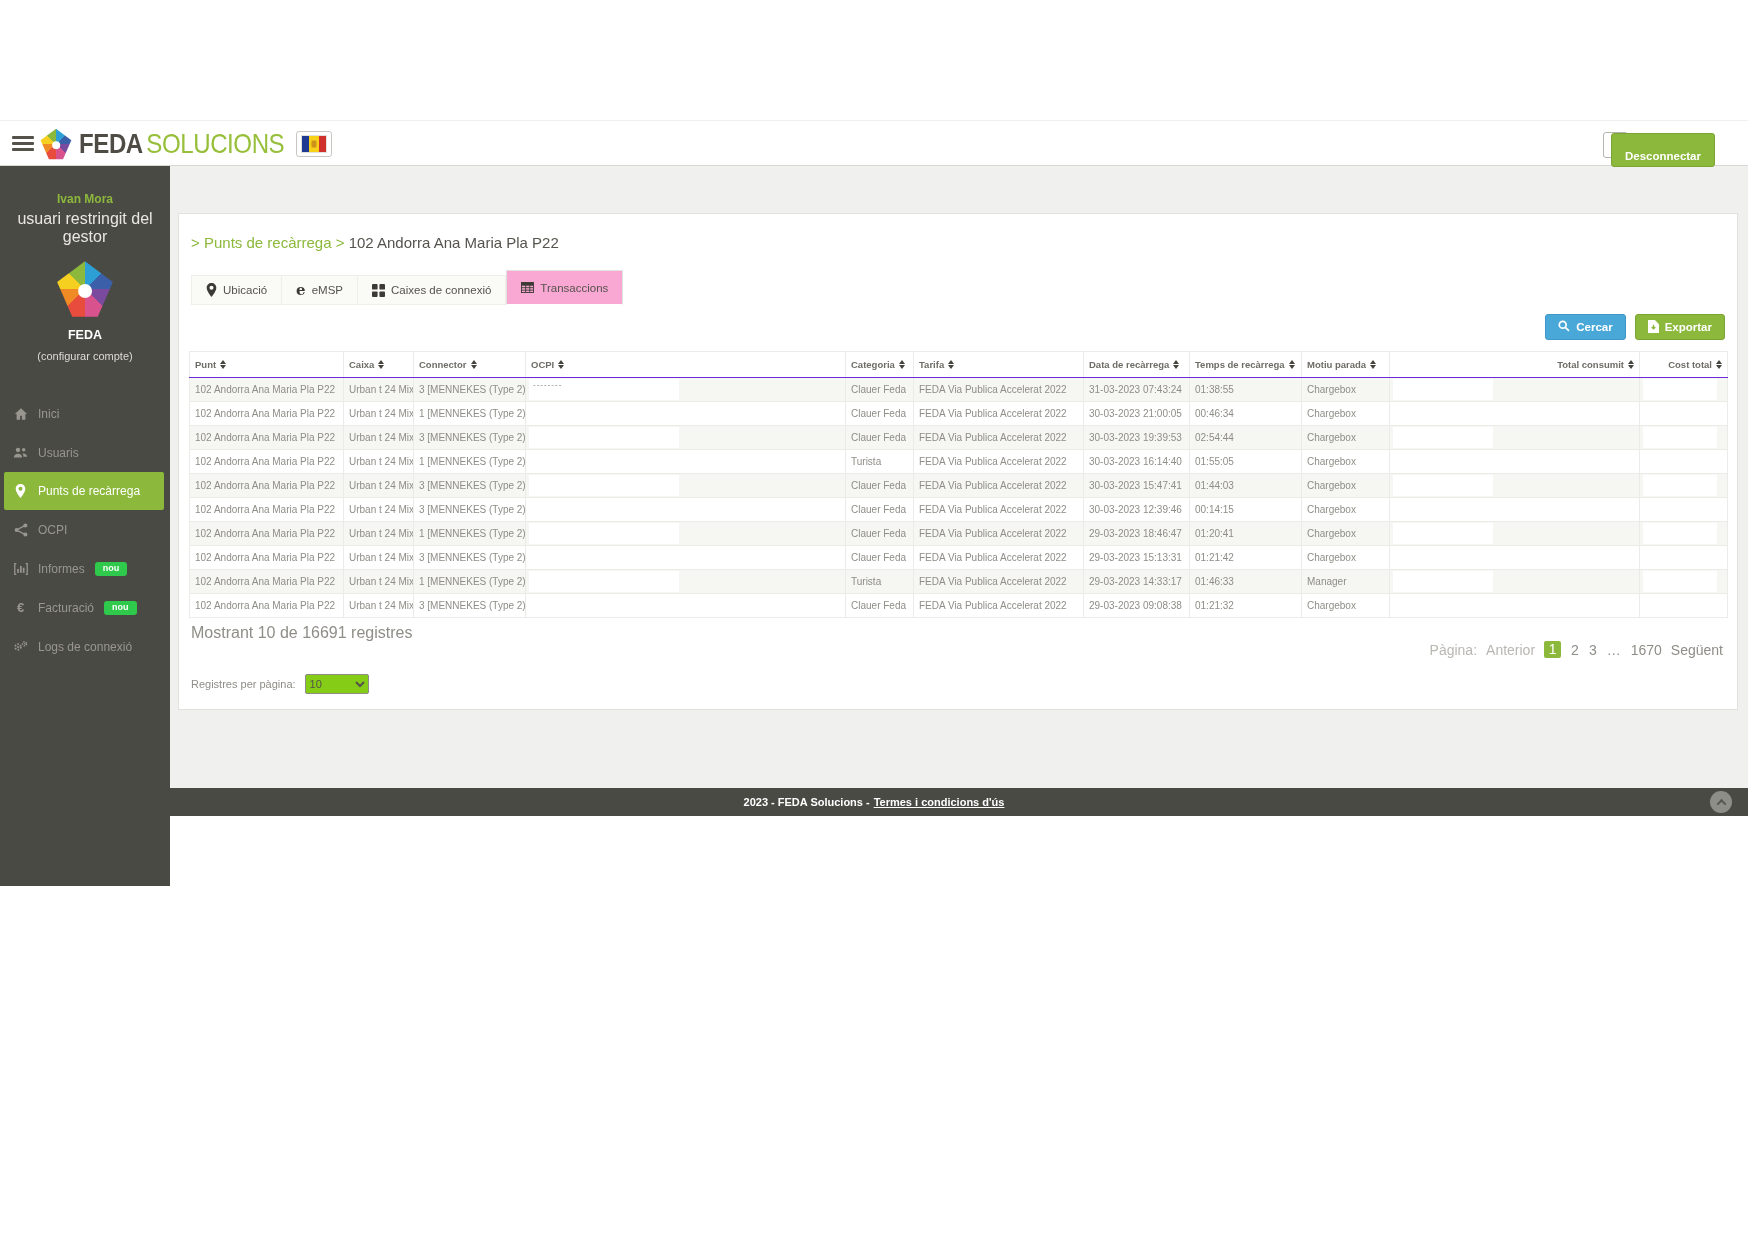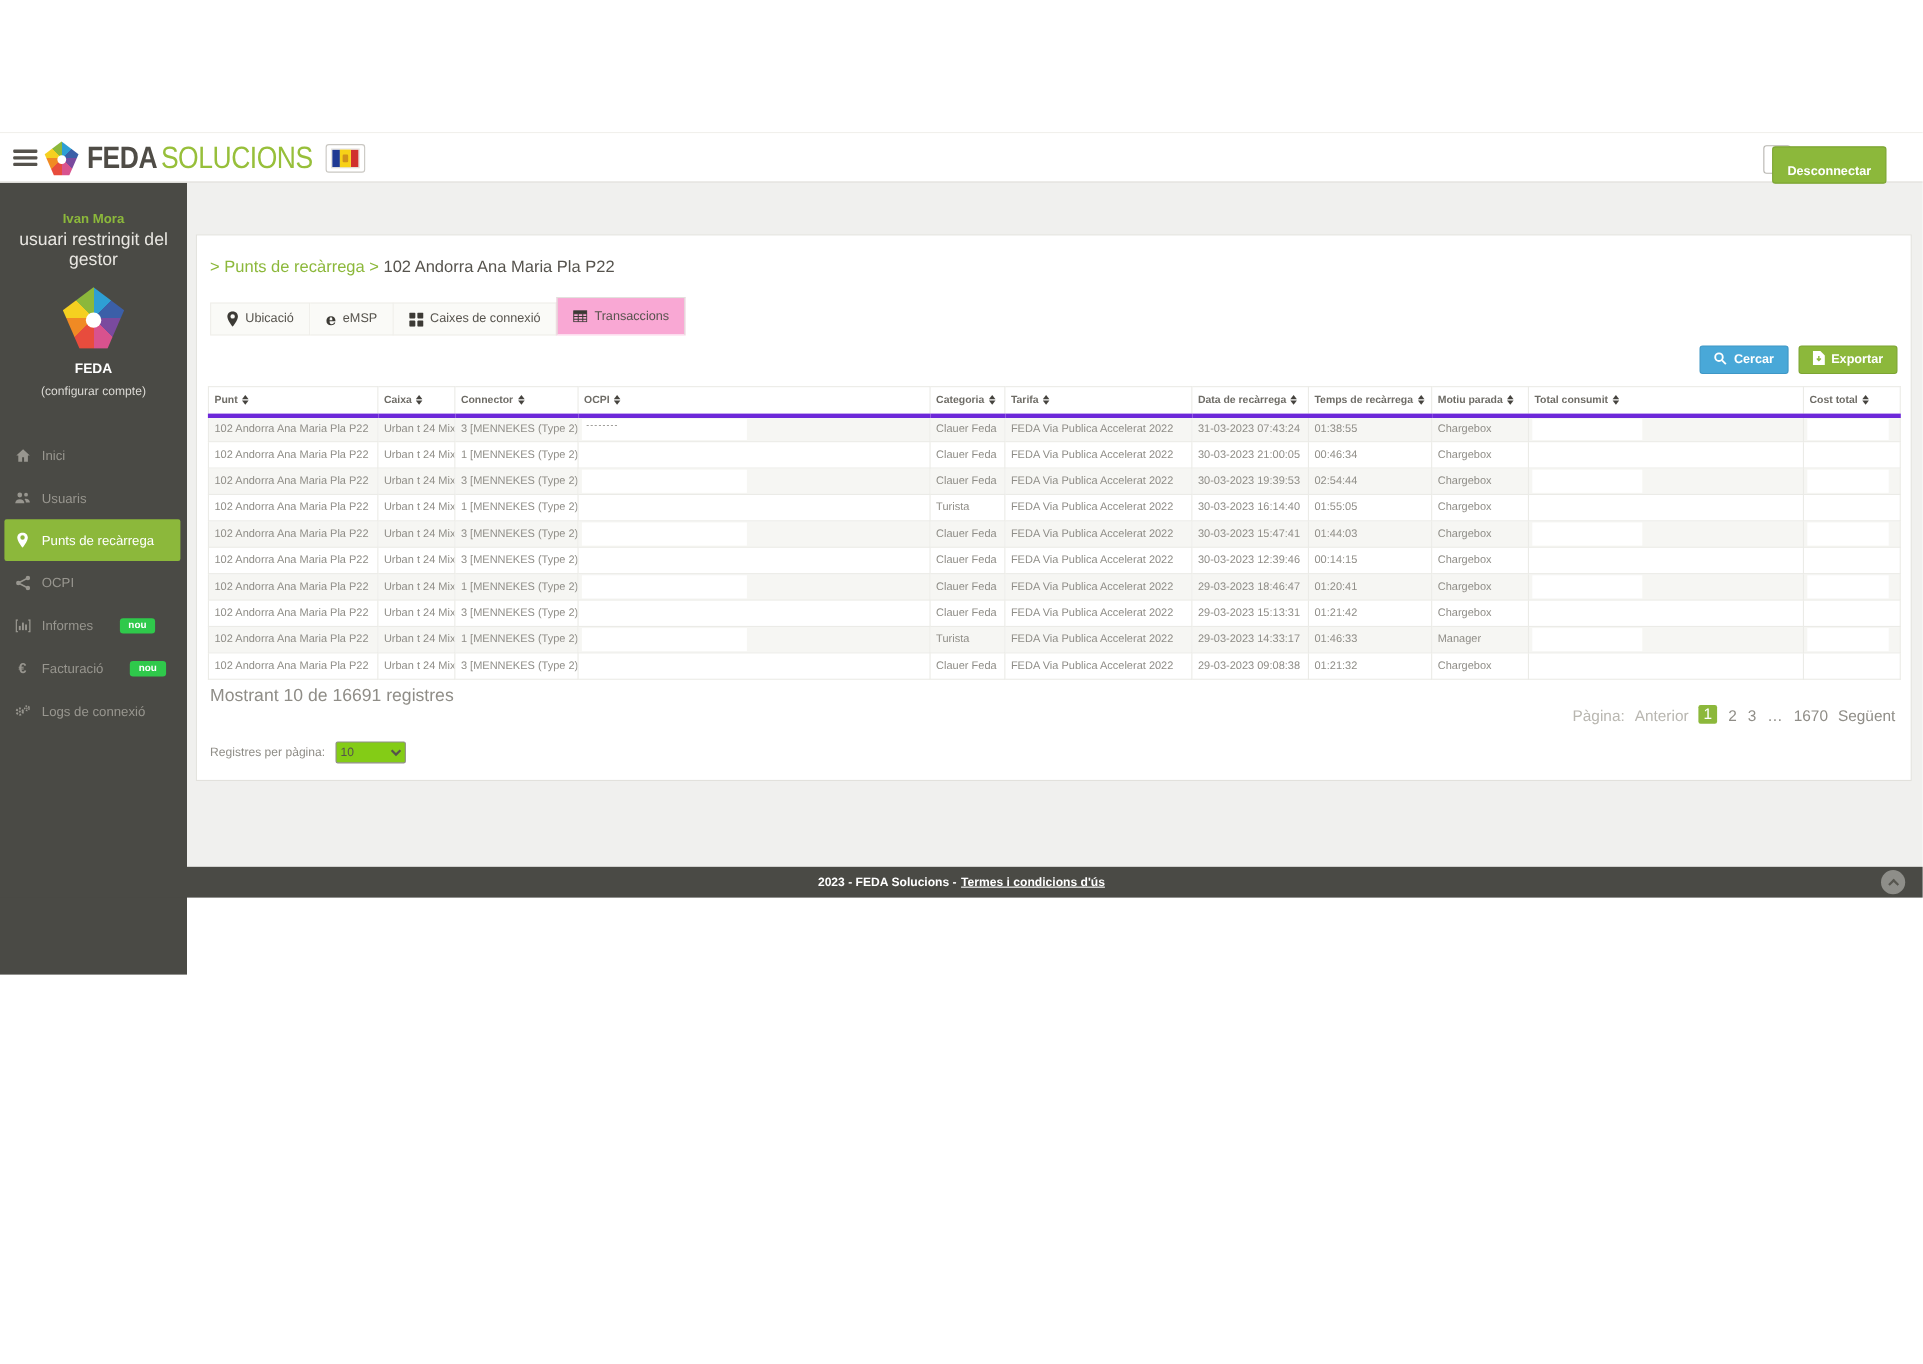--- a/index.html
+++ b/index.html
@@ -32,21 +32,21 @@
   .user-name { margin-top:26px; text-align:center; color:#8cb83b; font-size:12px; font-weight:700; cursor:pointer; }
   .user-role { text-align:center; color:#e9e7e2; font-size:16px; margin-top:4px; }
   .org { text-align:center; font-weight:700; font-size:12.5px; color:#fff; }
   .cfg { text-align:center; font-size:11px; color:#dcdad5; margin-top:8px; cursor:pointer; }
   .menu { margin-top:32px; }
   .menu-item { height:39px; display:flex; align-items:center; padding:0 12px; color:#98968f; font-size:12px; cursor:pointer; }
   .menu-item.active { background:#8cb83b; color:#fff; margin:0 6px 0 4px; padding:0 8px; border-radius:2px; height:38px; }
   .mi-icon { width:17px; display:inline-flex; justify-content:center; align-items:center; margin-right:9px; flex:none; }
   .mi-icon svg { display:block; }
   .euro-glyph { font-weight:700; font-size:13px; font-style:normal; }
-  .badge { background:#2fc94b; color:#fff; font-size:9px; font-weight:700; padding:2.5px 8px; border-radius:3px; margin-left:24px; line-height:1; }
+  .badge { background:#2fc94b; color:#fff; font-size:9px; font-weight:700; padding:2.5px 8px; border-radius:3px; margin-left:10px; line-height:1; }
 
   
   .main { position:absolute; top:166px; left:170px; width:1578px; height:622px; background:#f0f0ee; }
   .panel { position:absolute; left:8px; top:47px; width:1560px; height:497px; background:#fff; border:1px solid #e2e1dc; }
 
   .breadcrumb { position:absolute; left:12px; top:20px; font-size:15px; white-space:nowrap; }
   .bc-green { color:#8cb83b; cursor:pointer; }
   .bc-cur { color:#56534d; }
 
   .tabs { position:absolute; left:12px; top:56px; display:flex; align-items:flex-end; }
@@ -58,25 +58,25 @@
 
   .toolbar { position:absolute; right:12px; top:100px; display:flex; gap:9px; }
   .btn { height:26px; padding:0 12px; border-radius:3px; color:#fff; font-size:11.5px; font-weight:700; display:flex; align-items:center; gap:6px; cursor:pointer; border:none; font-family:inherit; }
   .btn-search { background:#49a8d8; border:1px solid #3e97c6; }
   .btn-export { background:#8cb83b; border:1px solid #7ca432; }
 
   
   .grid-wrap { position:absolute; left:10px; top:137px; width:1538px; }
   table.grid { border-collapse:collapse; table-layout:fixed; width:1538px; font-size:10px; color:#8f8d87; }
   .grid th, .grid td { border:1px solid #ebebe7; padding:0 5px; overflow:hidden; white-space:nowrap; }
-  .grid th { height:26px; font-size:9.5px; color:#6e6c66; font-weight:700; text-align:left; background:#fff; border-bottom:4px solid #6d28d9; cursor:pointer; }
+  .grid th { height:26px; font-size:9.5px; color:#6e6c66; font-weight:700; text-align:left; background:#fff; border-bottom:1px solid #6d28d9; cursor:pointer; }
   .grid td { height:24px; }
   .grid tbody tr:nth-child(odd) { background:#f6f6f3; }
   .th-inner { display:flex; align-items:center; }
-  .th-right .th-inner { justify-content:flex-start; }
+  .th-right .th-inner { justify-content:flex-end; }
   .sort { display:inline-flex; flex-direction:column; margin-left:4px; gap:1px; }
   .sort i { display:block; width:0; height:0; border-left:3.5px solid transparent; border-right:3.5px solid transparent; }
   .sort .up { border-bottom:4px solid #45433e; }
   .sort .dn { border-top:4px solid #45433e; }
   .td-redact { position:relative; }
   .redact { position:absolute; top:1px; bottom:1px; background:#fff; display:block; }
   .r-rfid { left:3px; width:150px; }
   .r-total { left:3px; width:100px; }
   .r-cost { left:3px; right:10px; }
   .scribble { position:absolute; z-index:2; top:2px; left:7px; font-size:8px; letter-spacing:1px; color:#7b7974; }

